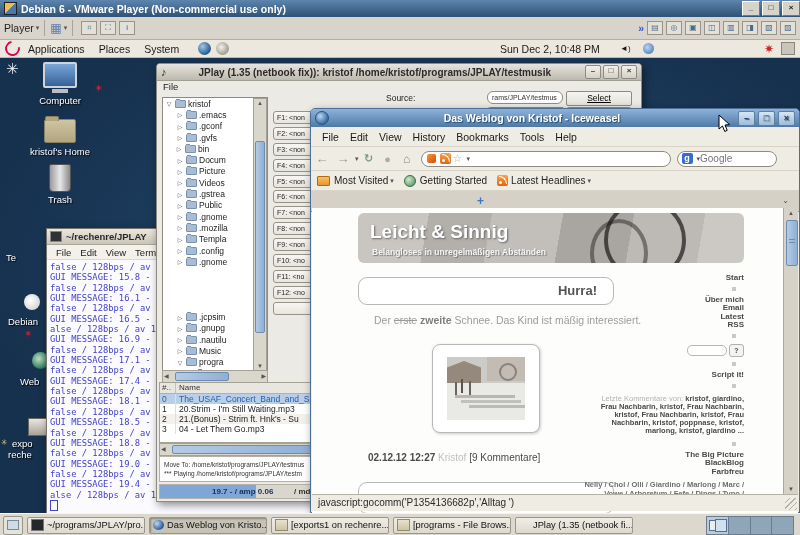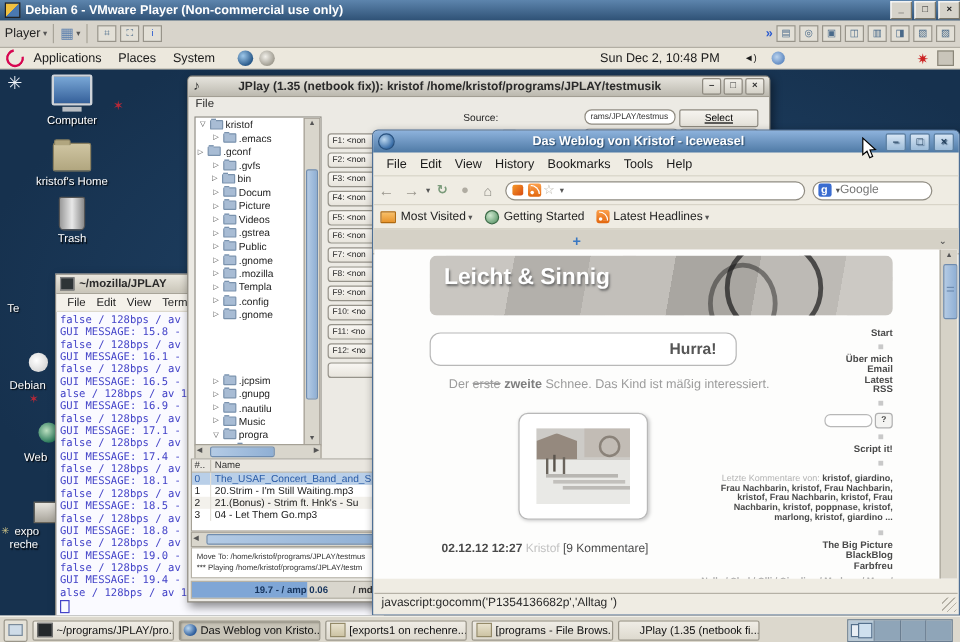--- a/index.html
+++ b/index.html
@@ -99,21 +99,21 @@
   .rss-badge:before{content:"";position:absolute;left:2px;bottom:2px;width:3px;height:3px;background:#fff;border-radius:50%;}
   .rss-badge:after{content:"";position:absolute;left:2px;bottom:2px;width:7px;height:7px;border:1.5px solid #fff;border-left:none;border-bottom:none;border-radius:0 9px 0 0;}
   .gicon{width:11px;height:11px;background:#3a6cd0;border-radius:2px;color:#fff;font-size:9px;font-weight:bold;line-height:11px;text-align:center;flex:none;margin:0 2px 0 4px;}
   #bw-bm{height:19px;display:flex;align-items:center;font-size:10px;color:#222;border-bottom:1px solid #d8d4c8;}
   .bm-folder{width:11px;height:8px;background:linear-gradient(#f8c06a,#e8952d);border:1px solid #b06a10;border-radius:1px;margin:0 4px 0 6px;}
   .bm-dot{width:10px;height:10px;border-radius:50%;background:radial-gradient(circle at 35% 35%,#cfe8cf,#4a8a5a);border:1px solid #3a6a46;margin:0 4px 0 10px;}
   .caret{font-size:7px;color:#555;margin-left:2px;}
   #bw-tabs{height:20px;background:#d5d1c6;border-bottom:1px solid #9a968c;position:relative;}
   #tab-active{position:absolute;left:4px;top:2px;width:154px;height:18px;background:#f4f2ec;border:1px solid #9a968c;border-bottom:none;
     border-radius:3px 3px 0 0;display:flex;align-items:center;font-size:10px;color:#222;}
-  #bw-content{position:absolute;left:1px;top:99px;width:486px;height:274px;background:#fff;overflow:hidden;}
+  #bw-content{position:absolute;left:1px;top:99px;width:486px;height:324px;background:#fff;overflow:hidden;}
   #page{position:absolute;left:0;top:0;width:470px;height:286px;background:#fdfdfc;}
   #banner{position:absolute;left:46px;top:5px;width:386px;height:50px;border-radius:6px;overflow:hidden;
     background:linear-gradient(100deg,#c9c6c1 0 18%,#b3b0ab 18% 34%,#c2bfba 34% 52%,#a9a6a1 52% 70%,#bdbab5 70% 88%,#ccc9c4 88%),
     repeating-linear-gradient(15deg,rgba(255,255,255,.25) 0 14px,rgba(80,80,80,.22) 14px 17px,rgba(200,200,200,.12) 17px 38px);}
   .wheel{position:absolute;width:74px;height:74px;border:4px solid rgba(25,25,25,.7);border-radius:50%;}
   .roundbox{position:absolute;border:1px solid #b8b8b8;border-radius:9px;background:#fff;}
   .sidebar{position:absolute;right:38px;top:66px;width:160px;text-align:right;font-size:8px;color:#4a4a4a;font-weight:bold;}
   .sq{display:inline-block;width:4px;height:4px;background:#c9c9c9;margin:4px 8px 3px 0;}
   .sb-link{line-height:8.6px;}
   .muted{color:#b3b3b3;font-weight:normal;}
@@ -218,21 +218,21 @@
     <div class="dicon" style="left:8px;top:258px">Debian</div>
     <div style="position:absolute;left:32px;top:294px;width:17px;height:17px;border-radius:50%;background:radial-gradient(circle at 40% 40%,#bce0c0,#2a7a5a 70%)"></div>
     <div class="dicon" style="left:20px;top:318px">Web</div>
     <div style="position:absolute;left:28px;top:360px;width:22px;height:16px;background:linear-gradient(#e8e6e0,#a8a49a);border:1px solid #6a665c"></div>
     <div class="dicon" style="left:12px;top:380px">expo</div>
     <div class="dicon" style="left:8px;top:391px">reche</div>
 
     <div class="window" id="terminal" style="top:170px">
       <div id="term-title">
         <div class="term-ico"></div>
-        <span>~/mozilla/JPLAY</span>
+        <span>~/rechenre/JPLAY</span>
       </div>
       <div id="term-menu">
 
       <span>File</span>
           <span>Edit</span>
           <span>View</span>
           <span>Termina</span>
         </div>
       <div id="term-body"><span>false / 128bps / av 1
 GUI MESSAGE: 15.8 -
@@ -278,21 +278,21 @@
         <div class="trow st-open" style="padding-left: 2px;">
             <span class="exp"></span>
             <span class="fold"></span>
             <span>kristof</span>
           </div>
             <div class="trow st-closed" style="padding-left: 13px;">
             <span class="exp"></span>
             <span class="fold"></span>
             <span>.emacs</span>
           </div>
-            <div class="trow st-closed" style="">
+            <div class="trow st-closed" style="padding-left: 13px;">
             <span class="exp"></span>
             <span class="fold"></span>
             <span>.gconf</span>
           </div>
             <div class="trow st-closed" style="padding-left: 13px;">
             <span class="exp"></span>
             <span class="fold"></span>
             <span>.gvfs</span>
           </div>
             <div class="trow st-closed" style="padding-left: 12px;">
@@ -530,20 +530,21 @@
         <span style="position:absolute;left:166px;top:3px;color:#3a78c2;font-weight:bold;font-size:12px">+</span>
         <span style="position:absolute;right:10px;top:5px;font-size:8px;color:#555">⌄</span>
       </div>
 
       <div id="bw-content">
         <div id="page">
           <div id="banner">
             <div class="wheel" style="right:58px;top:-14px"></div>
             <div class="wheel" style="right:96px;top:6px;width:50px;height:60px;border-color:rgba(25,25,25,.45)"></div>
             <div style="position:absolute;left:12px;top:8px;font-size:19px;font-weight:bold;color:#fff;text-shadow:1px 1px 2px #666">Leicht &amp; Sinnig</div>
+            <div style="position:absolute;left:14px;top:34px;font-size:8.5px;font-weight:bold;color:#f4f4f4;text-shadow:1px 1px 1px #777">Belangloses in unregelmäßigen Abständen</div>
           </div>
           <div class="roundbox" style="left:46px;top:69px;width:254px;height:26px">
             <div style="position:absolute;right:16px;top:5px;font-size:13px;font-weight:bold;color:#555">Hurra!</div>
           </div>
           <div style="position:absolute;left:62px;top:106px;font-size:10.5px;color:#9c9c9c">
             <span>Der </span><span style="text-decoration:line-through">erste</span><span style="font-weight:bold;color:#7e7e7e"> zweite</span><span> Schnee. Das Kind ist mäßig interessiert.</span>
           </div>
           <div class="roundbox" style="left:120px;top:136px;width:106px;height:87px;border-radius:8px;box-shadow:1px 1px 3px #ccc">
             <div style="position:absolute;left:14px;top:12px;right:14px;bottom:12px;background:linear-gradient(#cdcbc7 0 42%,#e9e9e6 42% 100%);overflow:hidden">
               <div style="position:absolute;left:0;top:4px;width:34px;height:22px;background:#95897e;clip-path:polygon(0 100%,0 30%,50% 0,100% 30%,100% 100%)"></div>

